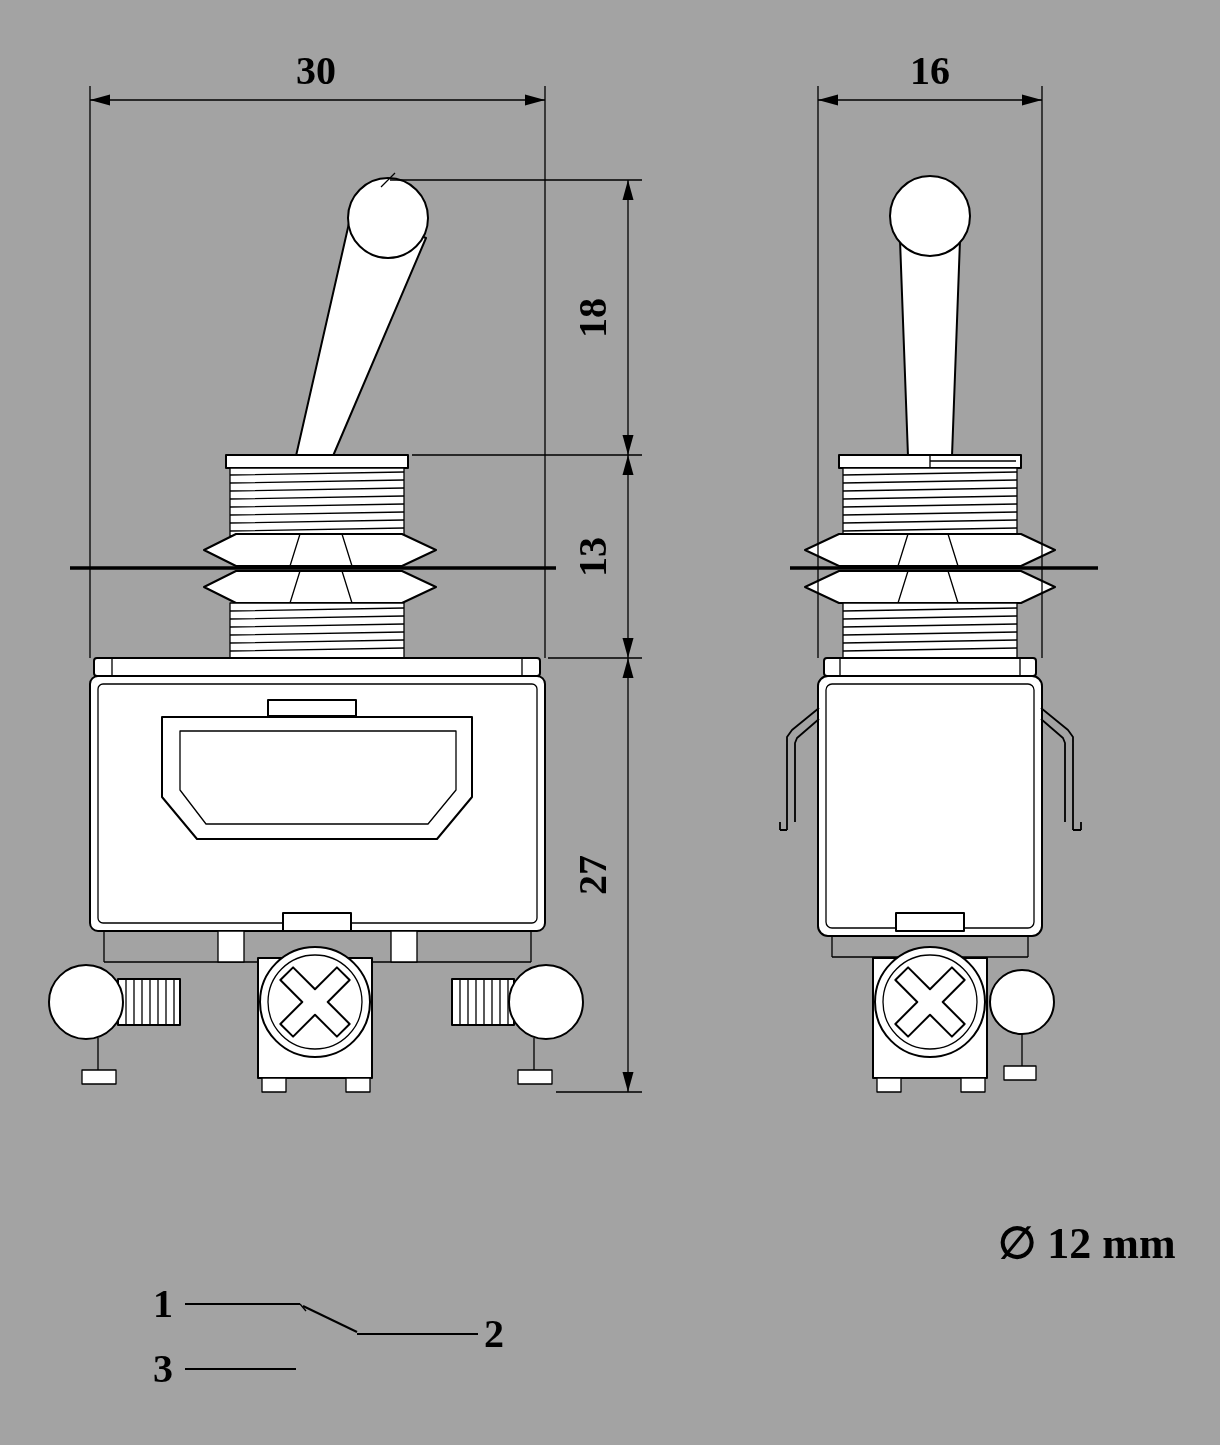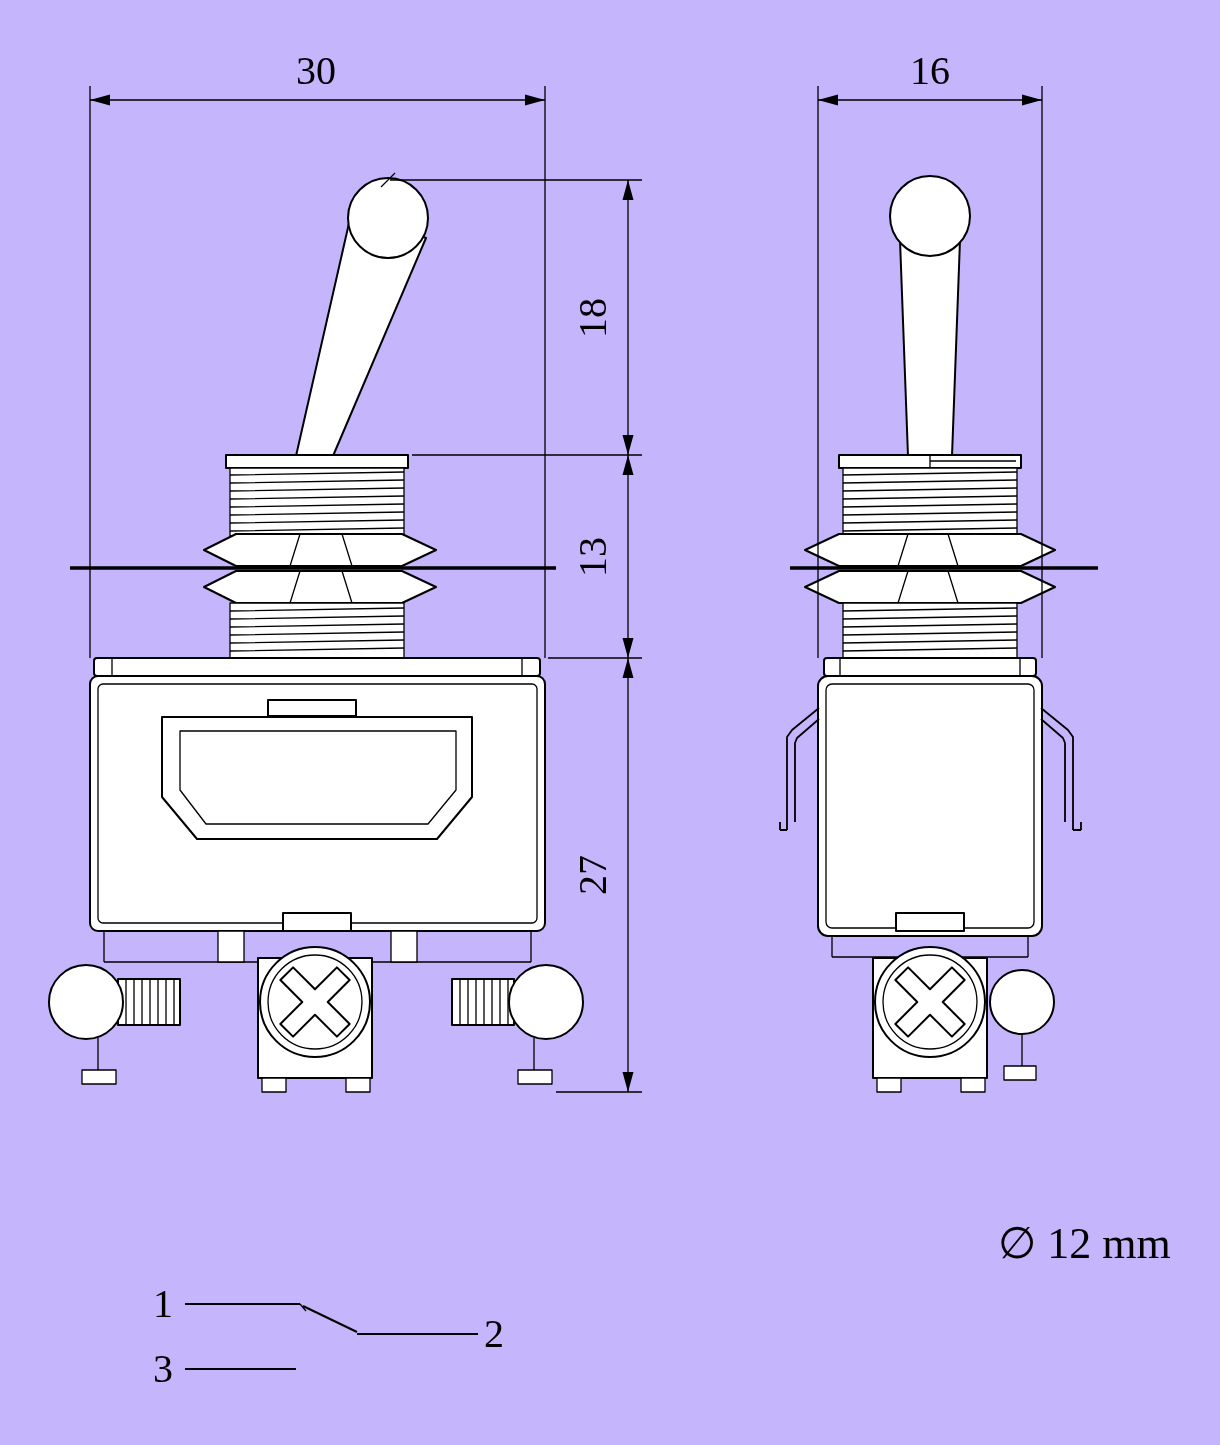--- a/index.html
+++ b/index.html
@@ -1,16 +1,16 @@
 <!DOCTYPE html>
 <html><head>
 <meta charset="utf-8">
 <style>
   html,body{margin:0;padding:0;background:#ffffff;}
-  .page{width:1220px;height:1445px;position:relative;background:#c4b5fd;overflow:hidden;}
+  .page{width:1220px;height:1445px;position:relative;background:#a3a3a3;overflow:hidden;font-weight:bold;}
   svg{display:block;}
   .ln{stroke:#000;fill:none;stroke-width:2;stroke-linejoin:round;stroke-linecap:butt;}
   .thin{stroke-width:1.3;}
   .med{stroke-width:1.8;}
   .thick{stroke-width:3.5;}
   .wh{fill:#fff;}
   .ar{fill:#000;stroke:none;}
   text.dim{font-family:"Liberation Serif","DejaVu Serif",serif;font-size:40px;fill:#000;}
   text.note{font-family:"Liberation Serif","DejaVu Serif",serif;font-size:44px;fill:#000;}
 </style>

